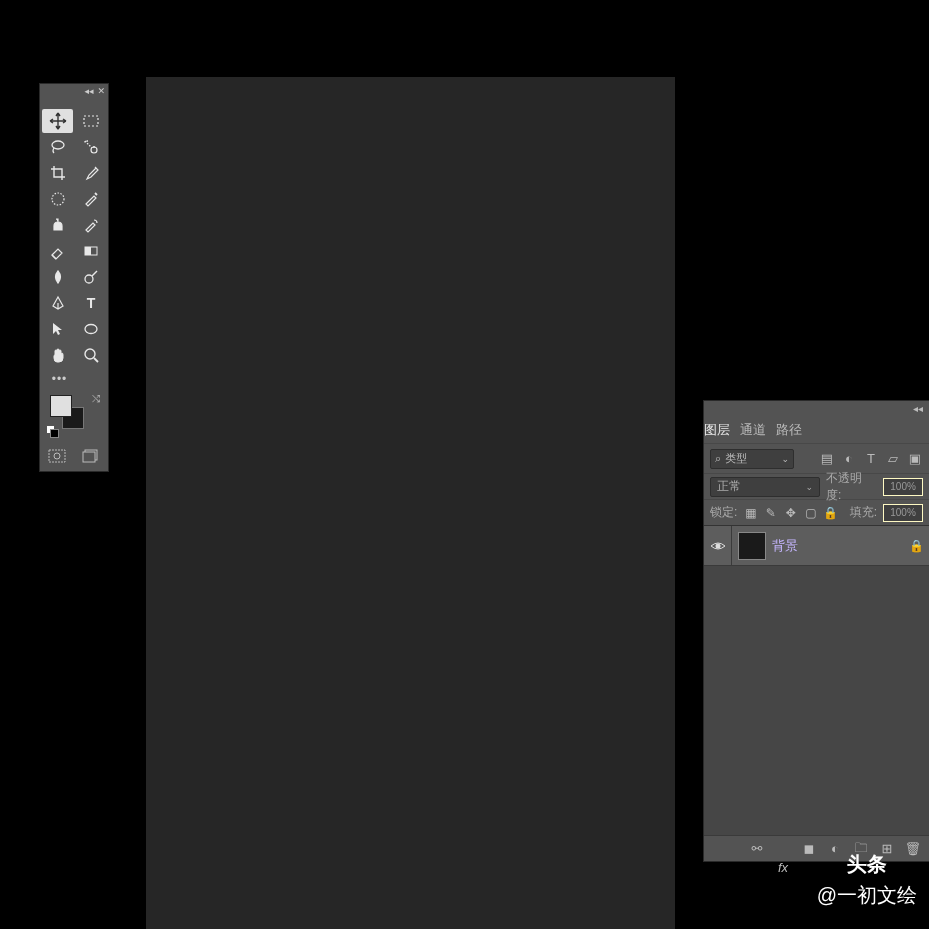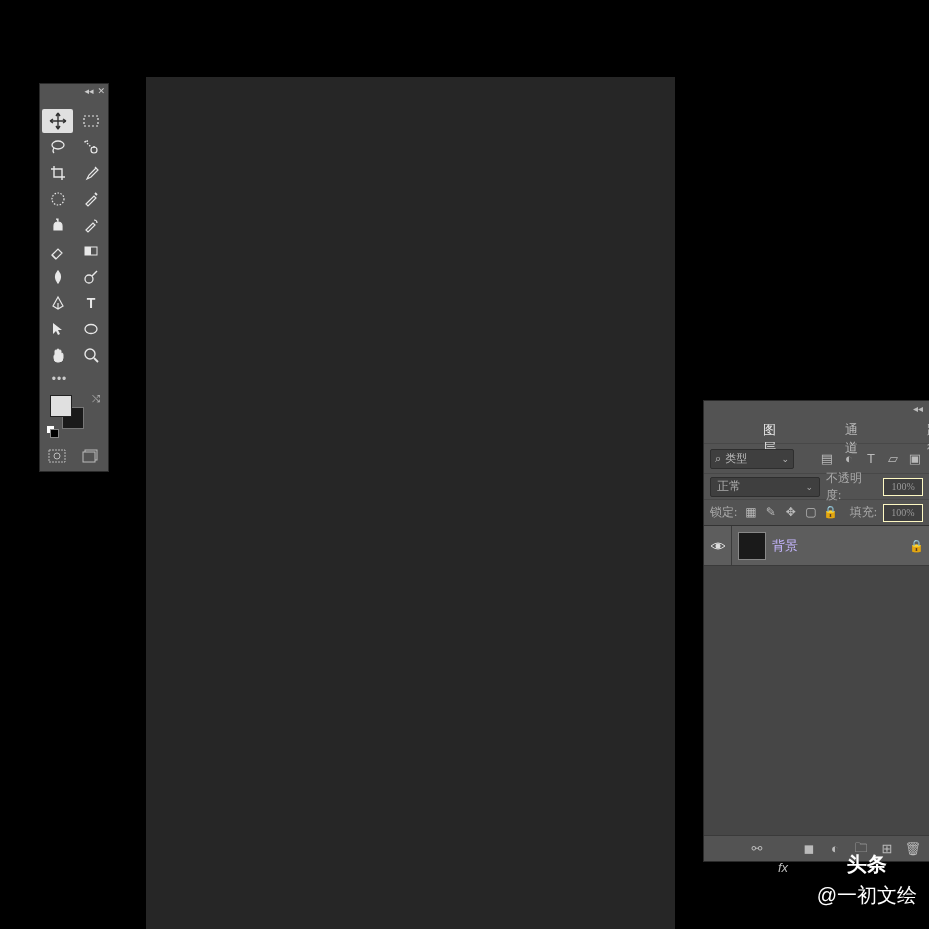--- a/index.html
+++ b/index.html
@@ -135,25 +135,24 @@
     display:flex; justify-content:flex-end; align-items:center;
     padding-right:6px;
   }
   .panel-top span { font-size:10px; color:#bbb; }
   .tabs {
     display:flex;
     height: 28px;
     align-items: stretch;
   }
   .tab {
-    padding: 6px 10px 0 16px;
+    padding: 6px 10px 0 0;
     font-size: 13px;
     color: #bbb;
     cursor: pointer;
-    margin-left: 43px;
   }
   .tab.active {
     background: #535353;
     color: #e8e8e8;
     box-shadow: inset 0 2px 0 #535353;
   }
   .tabs::after{content:"";flex:1;}
 
   .filter-row {
     display:flex;
@@ -182,21 +181,20 @@
 
   .blend-row, .lock-row {
     display:flex;
     align-items:center;
     height: 26px;
     padding: 0 6px;
     gap:6px;
     border-top:1px solid #484848;
     font-size:12px;
     color:#aaa;
-    font-family:Liberation Serif, serif;
   }
   .blend-dd {
     flex: 0 0 110px;
     height:20px;
     background:#3f3f3f;
     border:1px solid #2e2e2e;
     border-radius:2px;
     display:flex; align-items:center;
     padding:0 6px;
     color:#aaa;

